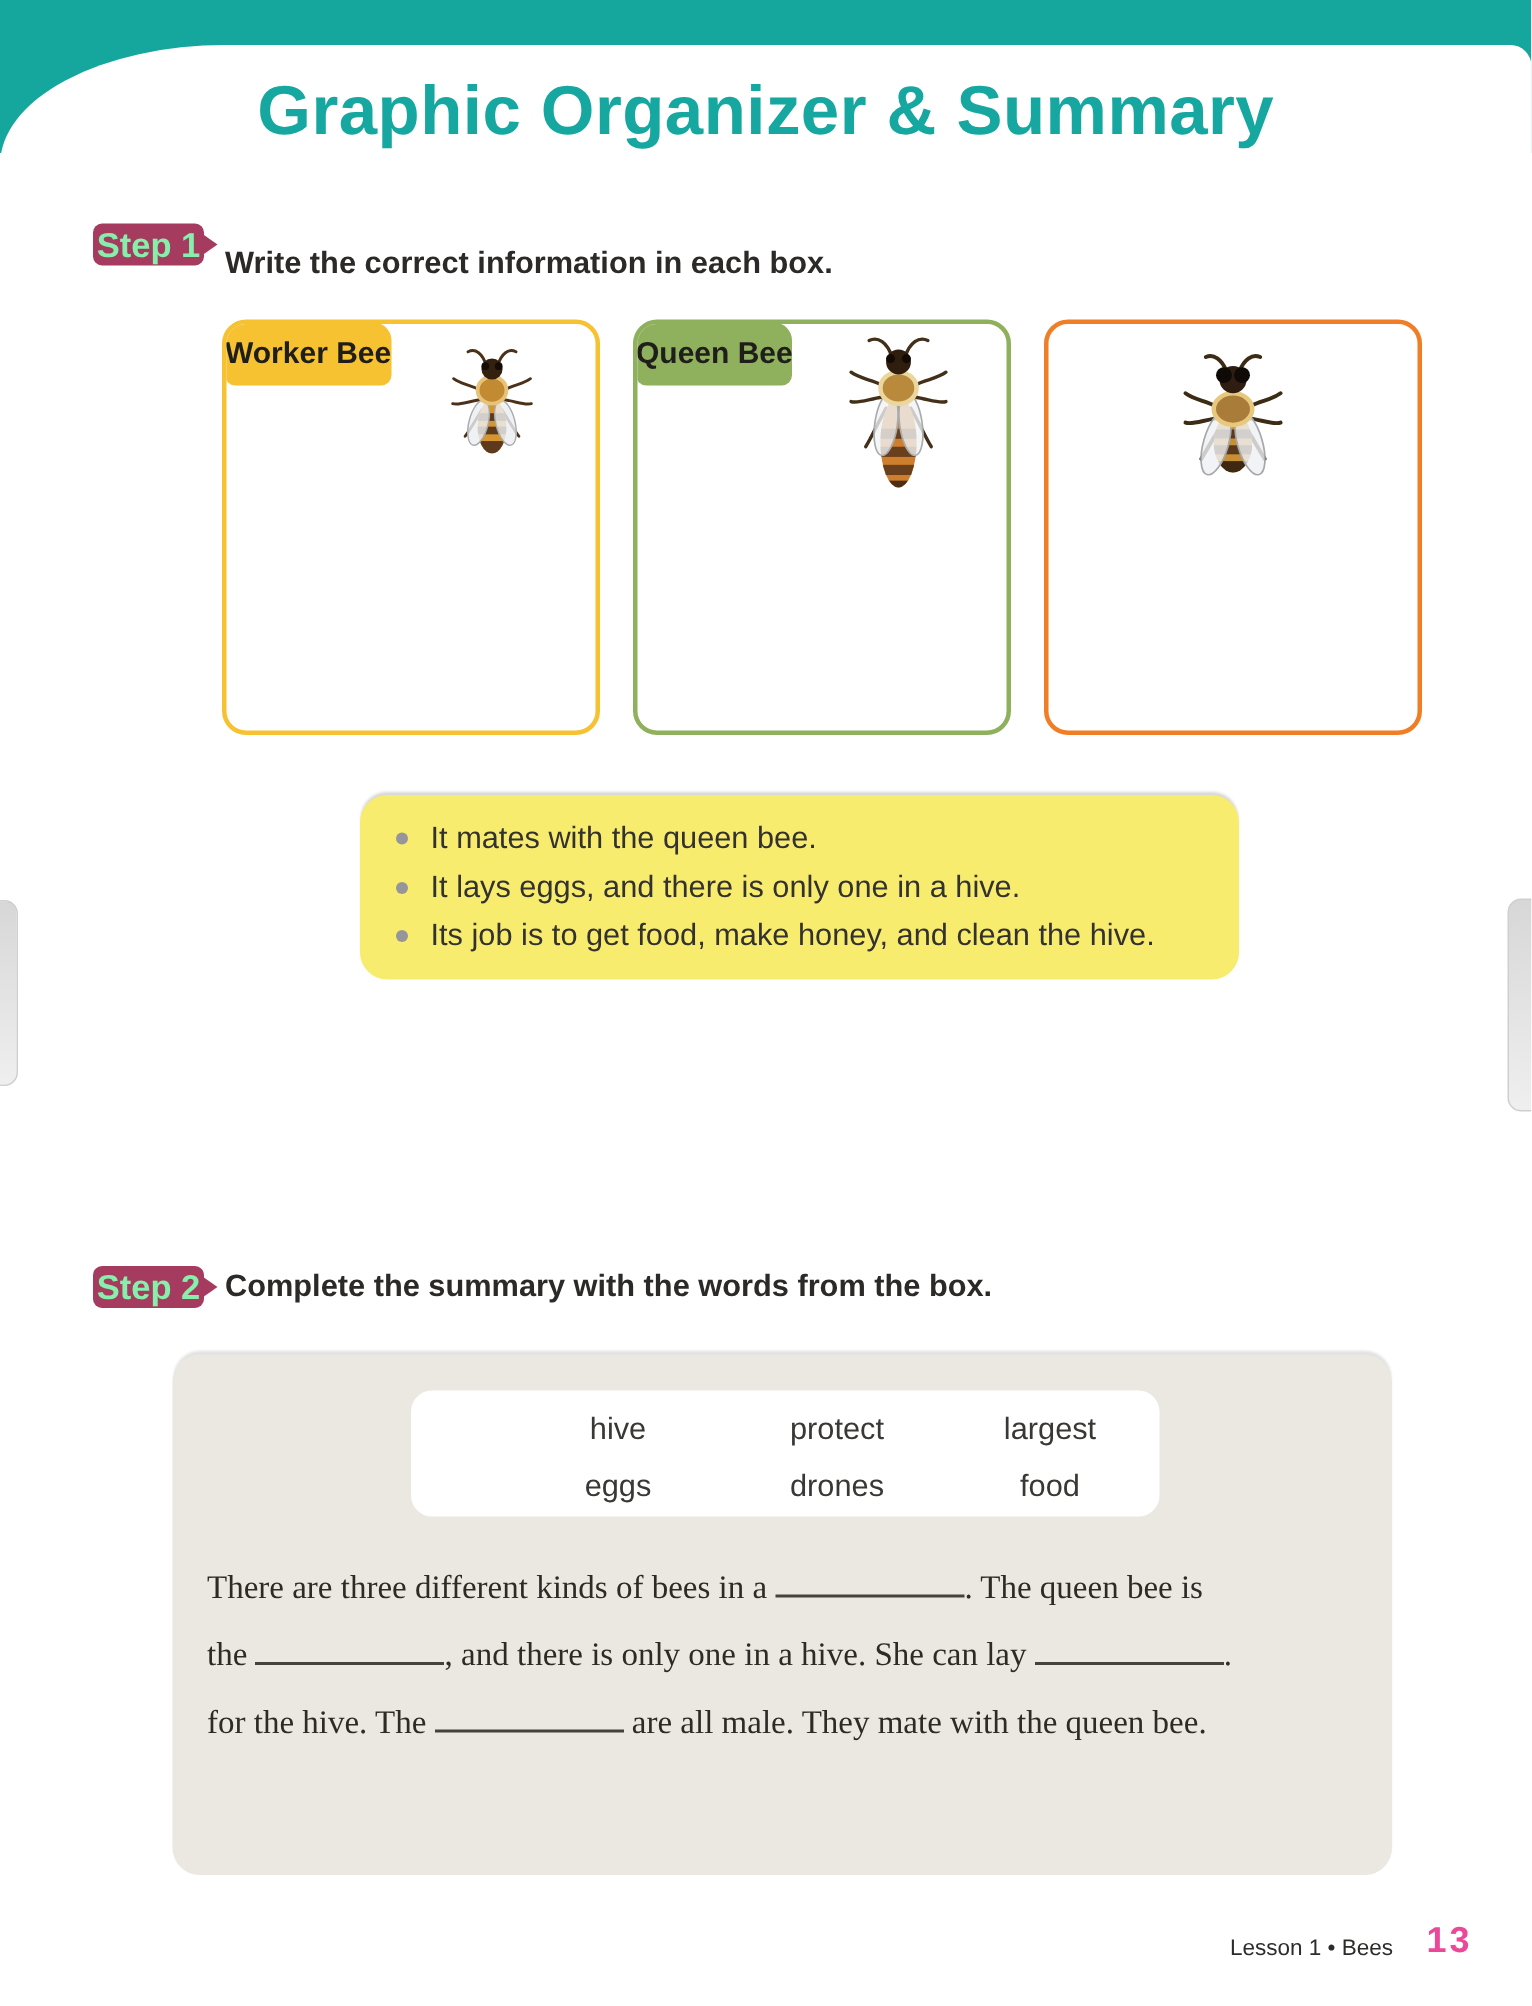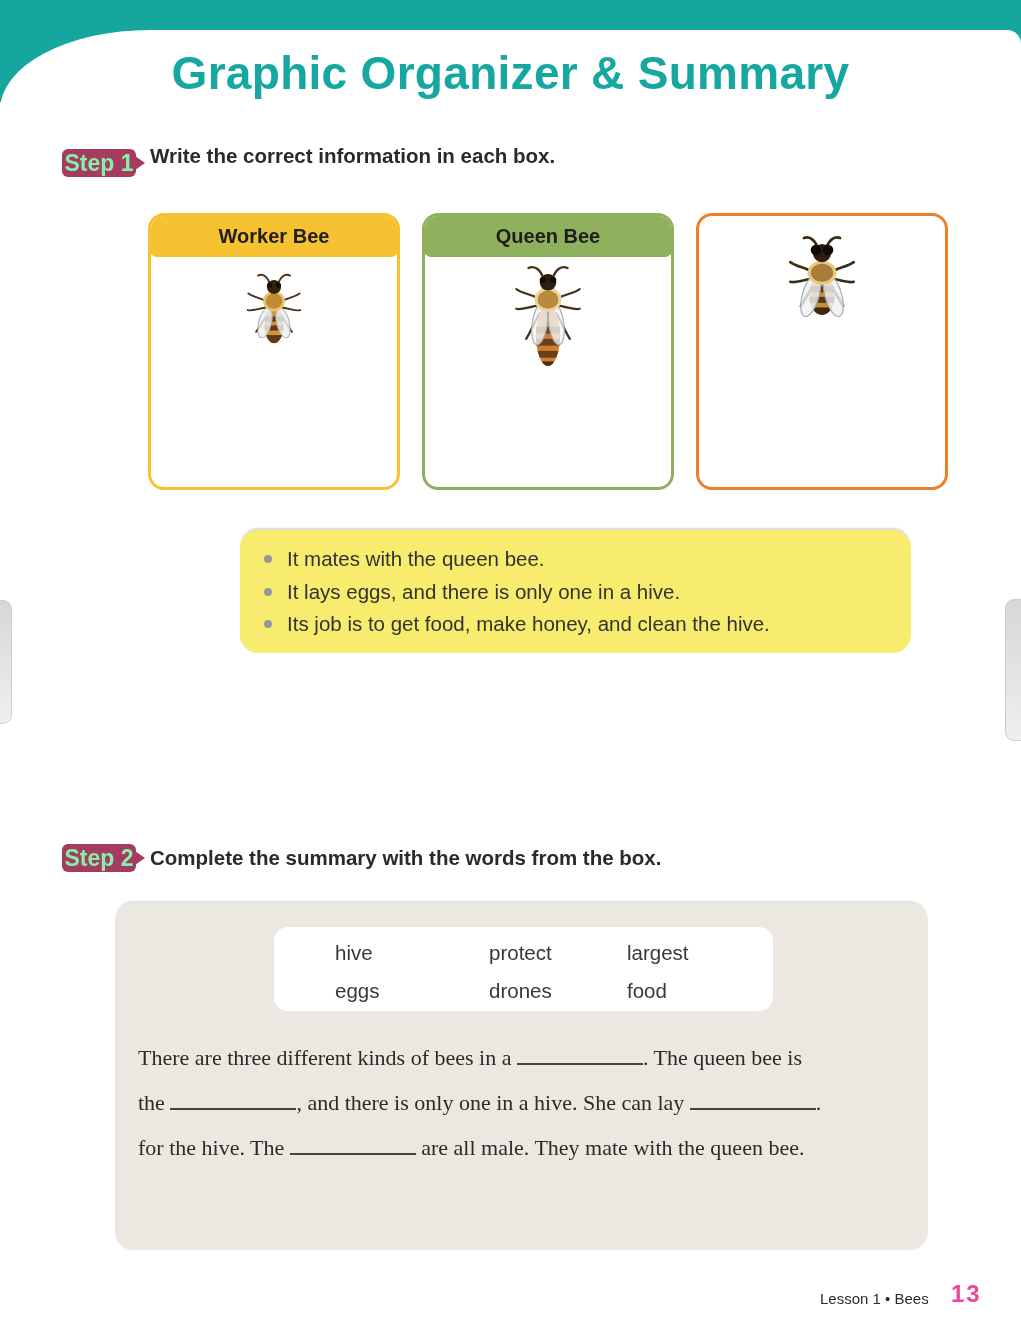--- a/index.html
+++ b/index.html
@@ -15,52 +15,52 @@
         font-size:46px;font-weight:bold;color:#16A8A0;letter-spacing:.3px;}
 
   
   .step-badge{position:absolute;width:74px;height:28px;background:#A53B5E;border-radius:6px;
         color:#86efac;font-weight:bold;font-size:23px;text-align:center;line-height:28px;}
   .step-badge::after{content:"";position:absolute;right:-9px;top:7px;
         border-top:7px solid transparent;border-bottom:7px solid transparent;border-left:10px solid #A53B5E;}
   .badge-step1{left:62px;top:149px;}
   .badge-step2{left:62px;top:844px;}
   .step-instruction{position:absolute;margin:0;font-size:20.5px;font-weight:bold;color:#2b2a28;}
-  .instr-step1{left:150px;top:144px;}
+  .instr-step1{left:150px;top:164px;}
   .instr-step2{left:150px;top:846px;}
 
   
   .cards-row{position:absolute;left:148px;top:213px;display:flex;gap:22px;}
   .bee-card{width:252px;height:277px;background:#fff;border:3px solid #ccc;border-radius:16px;
-        box-sizing:border-box;overflow:hidden;display:flex;flex-direction:column;}
+        box-sizing:border-box;overflow:hidden;display:flex;flex-direction:row;}
   .bee-card-header{height:42px;border-radius:12px 12px 7px 7px;margin:-1px -1px 0 -1px;}
   .bee-card-label{display:block;text-align:center;line-height:42px;font-size:20px;font-weight:bold;color:#1f1e1c;}
   .bee-card-body{flex:1;display:flex;justify-content:center;align-items:flex-start;}
   .bee-worker{margin-top:12px;} .bee-queen{margin-top:5px;} .bee-drone{margin-top:16px;}
 
   
-  .clue-box{position:absolute;left:240px;top:530px;width:671px;height:123px;background:#F8EC6E;
+  .clue-box{position:absolute;left:240px;top:530px;width:586px;height:123px;background:#F8EC6E;
         border-radius:18px;box-sizing:border-box;padding:13px 10px 0 24px;
         box-shadow:0 -3px 2px -1px rgba(0,0,0,0.16);}
   .clue-box ul{margin:0;padding:0;list-style:none;}
   .clue-box li{display:flex;align-items:center;gap:15px;font-size:20.5px;color:#333230;line-height:32.5px;}
   .bullet-dot{flex:0 0 auto;width:8px;height:8px;border-radius:50%;background:#96969a;}
 
   
   .side-tab{position:absolute;background:linear-gradient(180deg,#d7d7d7,#efefef);border:1px solid #cfcfcf;}
   .side-tab.left{left:-2px;top:600px;width:12px;height:122px;border-radius:0 9px 9px 0;}
   .side-tab.right{left:1005px;top:599px;width:18px;height:140px;border-radius:9px 0 0 9px;}
 
   
   .summary-panel{position:absolute;left:115px;top:903px;width:813px;height:347px;background:#EAE8E1;
         border-radius:18px;box-shadow:0 -3px 2px -1px rgba(0,0,0,0.12);}
   .word-bank{position:absolute;left:159px;top:24px;width:499px;height:84px;background:#ffffff;
         border-radius:14px;box-sizing:border-box;padding:9px 0 0 61px;
         display:grid;grid-template-columns:154px 138px 1fr;line-height:34px;
-        font-size:20.5px;color:#3a3835;}
+        font-size:20.5px;color:#3a3835;text-align:center;}
   .summary-text{position:absolute;left:23px;top:132px;width:780px;
         font-family:"Liberation Serif", serif;font-size:22px;color:#2e2b27;}
   .summary-line{height:45px;line-height:45px;white-space:nowrap;}
   .blank{display:inline-block;width:126px;height:20px;border-bottom:2px solid #45423d;}
 
   
   .footer-lesson{position:absolute;left:820px;top:1290px;font-size:15px;color:#2d2c2a;}
   .footer-page{position:absolute;left:951px;top:1280px;font-size:24px;font-weight:bold;
         letter-spacing:2px;color:#ec4899;}
 </style>

